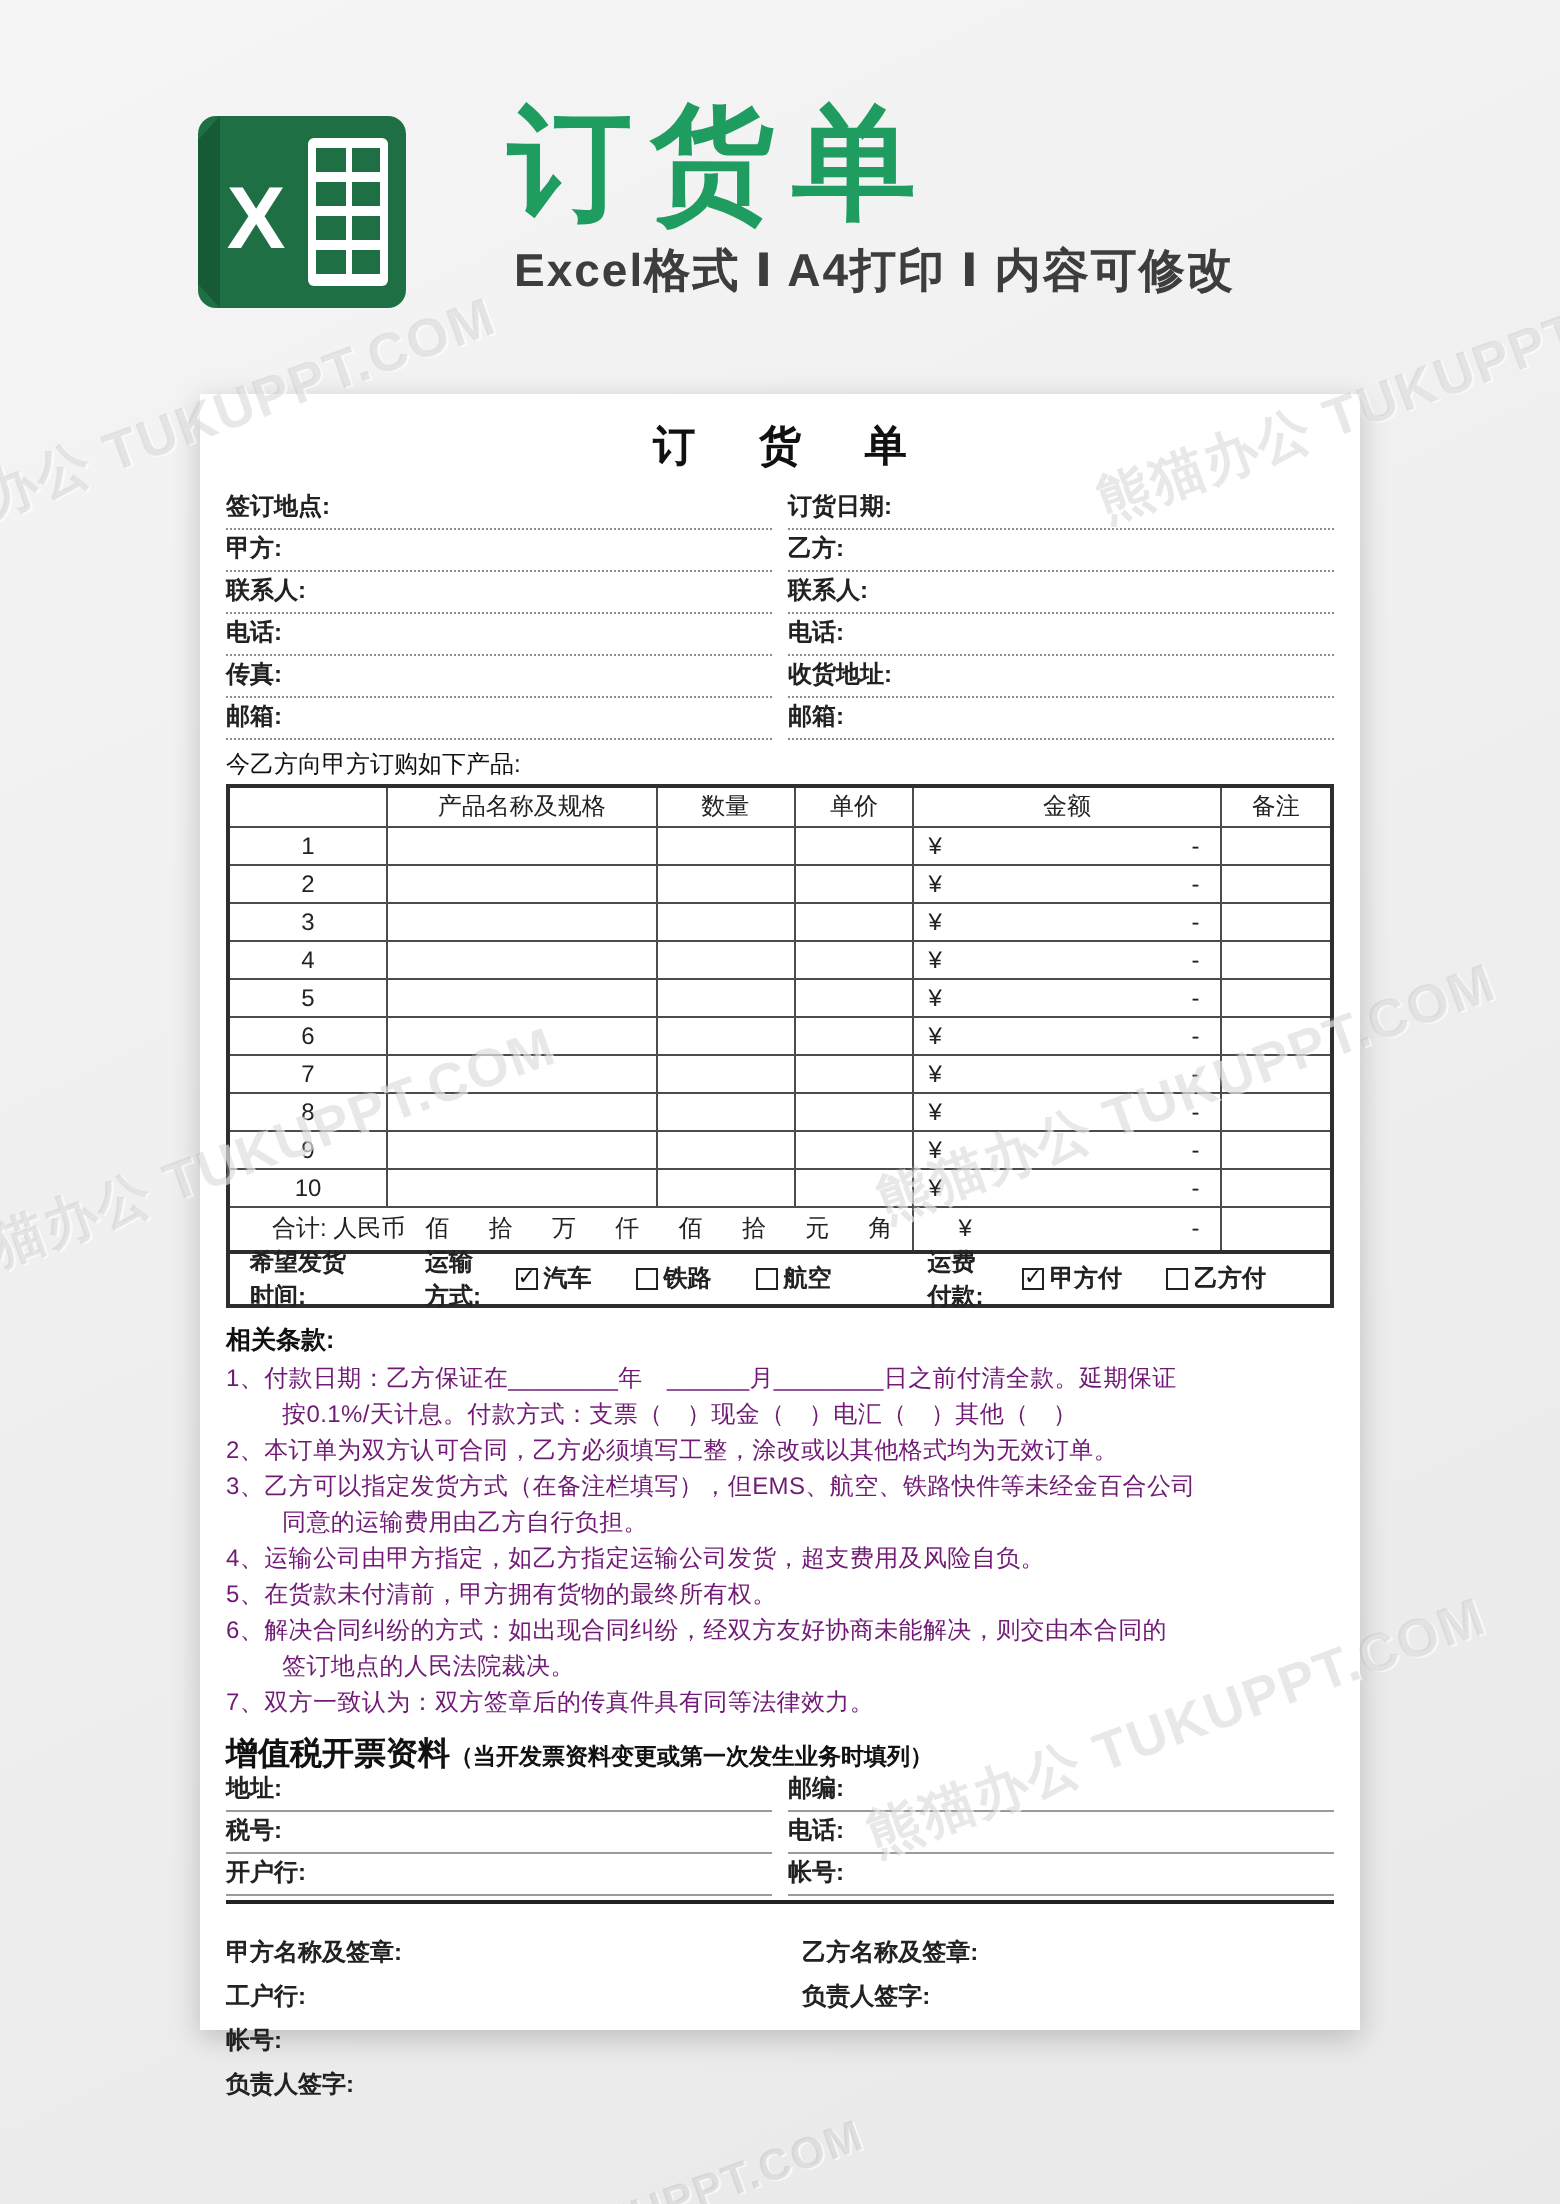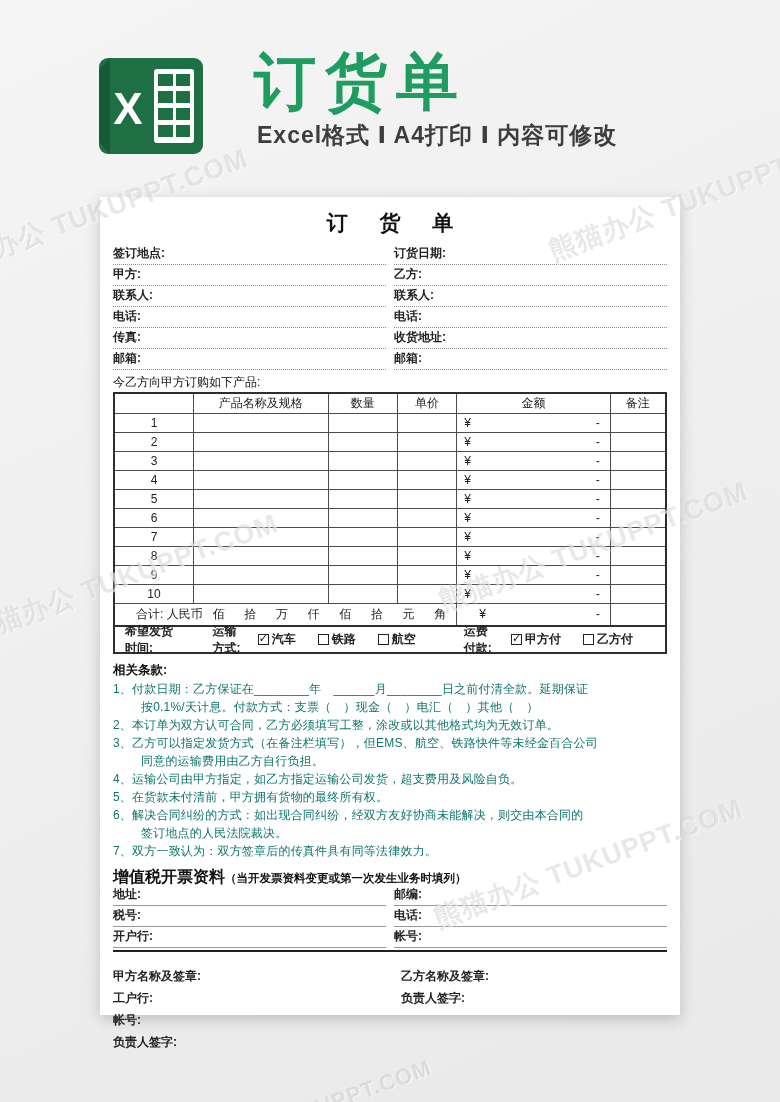--- a/index.html
+++ b/index.html
@@ -70,21 +70,21 @@
   .ship-label1 { margin-right:36px; }
   .ship-label2 { margin-right:10px; }
   .ship-label3 { margin-left:26px; margin-right:12px; }
   .opt { display:flex; align-items:center; margin-right:22px; white-space:nowrap; }
   .cb { width:11px; height:11px; border:1.5px solid #222; background:#fff; display:inline-block;
         position:relative; margin-right:3px; flex:none; }
   .cb.checked::after { content:"✓"; position:absolute; left:0px; top:-3px; font-size:11px; font-weight:bold; color:#111; }
   
   .terms { margin-top:7px; }
   .terms-heading { font-weight:bold; font-size:12.5px; color:#111; line-height:19px; }
-  .term-line { font-size:12px; color:#0f766e; line-height:18px; letter-spacing:0.2px; }
+  .term-line { font-size:12px; color:#701a75; line-height:18px; letter-spacing:0.2px; }
   .term-line.indent { padding-left:28px; }
   
   .invoice-heading { margin-top:7px; height:18px; color:#111; }
   .invoice-heading b { font-size:16px; }
   .invoice-note { font-size:11.5px; font-weight:600; }
   .inv-row { display:flex; height:21px; }
   .inv-cell { flex:1; display:flex; align-items:flex-end; font-weight:600; color:#222;
     border-bottom:1px solid #9a9a9a; padding-bottom:2px; }
   .inv-rule { border:none; border-top:2px solid #222; margin-top:2px; }
   

